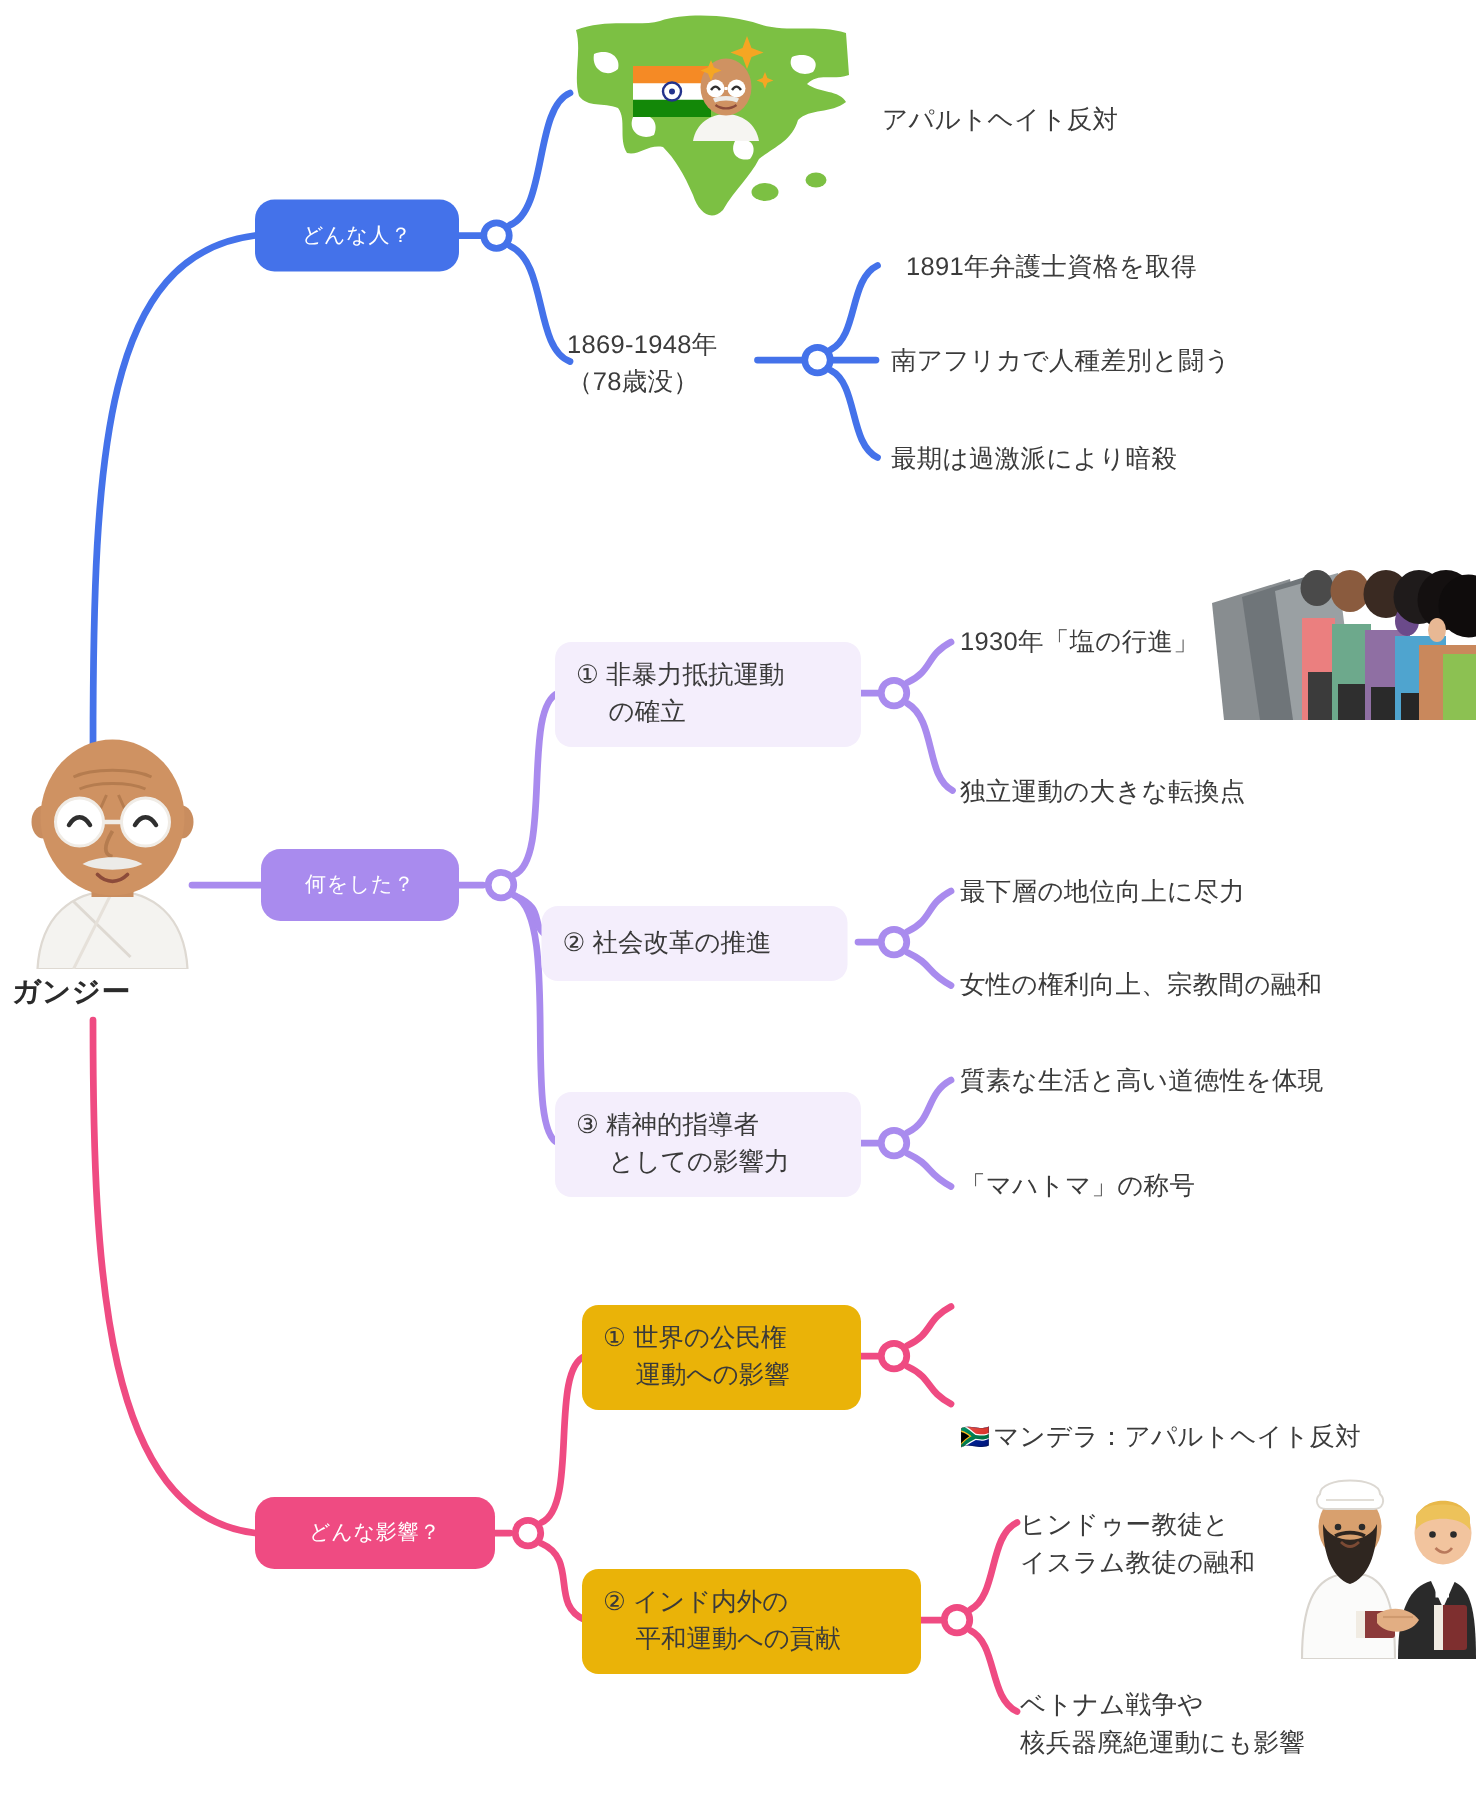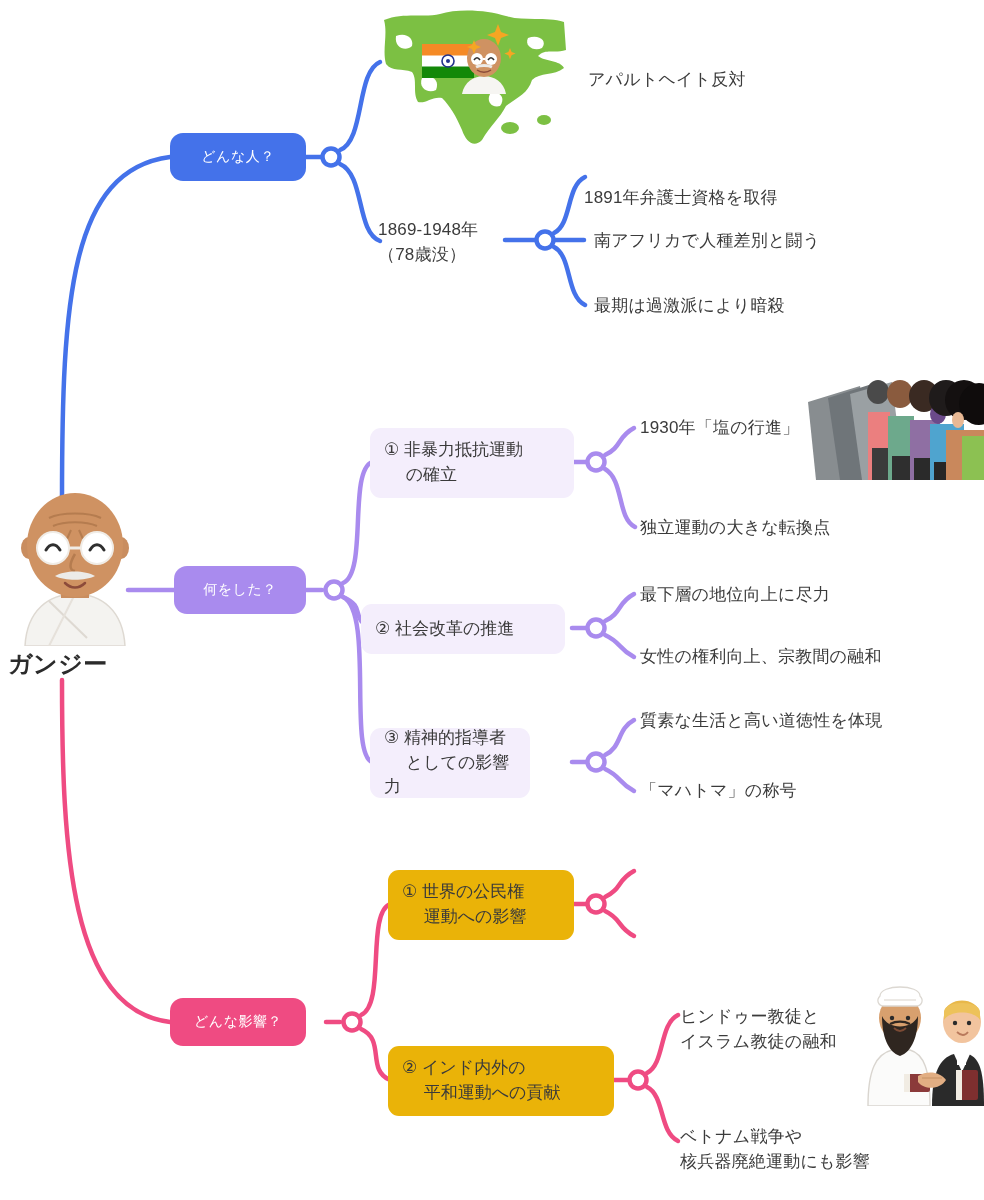--- a/index.html
+++ b/index.html
@@ -27,21 +27,21 @@
     left:0px; top:488px;
     width:150px;
     text-align:center;
   }
   .root-art{
     width:132px; height:158px;
     margin:0 auto;
     position:relative;
   }
   .root-label{
-    font-size:24px;
+    font-size:19px;
     font-weight:bold;
     color:#2b2b2b;
     letter-spacing:.5px;
     margin-top:2px;
     text-align:left;
     padding-left:8px;
   }
   
   .pill{
     position:absolute;
@@ -242,34 +242,34 @@
         </g>
       </svg>
     </div>
   </div>
 
   <div class="leaf" style="left:588px; top:68px;">アパルトヘイト反対</div>
 
   <div class="leaf" style="left:378px; top:218px; text-align:left;">1869-1948年
 （78歳没）</div>
 
-  <div class="leaf" style="left:584px; top:166px;margin-top:20px;">1891年弁護士資格を取得</div>
+  <div class="leaf" style="left:604px; top:166px;">1891年弁護士資格を取得</div>
   <div class="leaf" style="left:594px; top:229px;">南アフリカで人種差別と闘う</div>
   <div class="leaf" style="left:594px; top:294px;">最期は過激派により暗殺</div>
 
   <div class="pill purple" style="left:174px; top:566px; width:132px; height:48px;">何をした？</div>
 
   <div class="softbox lav" style="left:370px; top:428px; width:204px; height:70px;">
     <span style="white-space:pre-line">① 非暴力抵抗運動
 　 の確立</span>
   </div>
   <div class="softbox lav" style="left:361px; top:604px; width:204px; height:40px;">
     <span style="white-space:pre-line">② 社会改革の推進</span>
   </div>
-  <div class="softbox lav" style="left:370px; top:728px; width:160px; height:70px;">
+  <div class="softbox lav" style="left:370px; top:728px; width:204px; height:70px;">
     <span style="white-space:pre-line">③ 精神的指導者
 　 としての影響力</span>
   </div>
 
   <div class="pic" style="left:806px; top:358px; width:178px; height:126px;">
     <div class="crowd">
       <svg viewBox="0 0 178 126" width="178" height="126" aria-hidden="true">
         <path d="M2 44 L 54 28 L 70 122 L 10 122 Z" fill="#888d90"></path>
         <path d="M22 40 L 66 26 L 82 122 L 34 122 Z" fill="#6f7579"></path>
         <path d="M44 36 L 86 24 L 98 122 L 56 122 Z" fill="#9aa0a3"></path>
@@ -297,31 +297,34 @@
 
   <div class="leaf" style="left:640px; top:416px;">1930年「塩の行進」</div>
   <div class="leaf" style="left:640px; top:516px;">独立運動の大きな転換点</div>
 
   <div class="leaf" style="left:640px; top:583px;">最下層の地位向上に尽力</div>
   <div class="leaf" style="left:640px; top:645px;">女性の権利向上、宗教間の融和</div>
 
   <div class="leaf" style="left:640px; top:709px;">質素な生活と高い道徳性を体現</div>
   <div class="leaf" style="left:640px; top:779px;">「マハトマ」の称号</div>
 
-  <div class="pill pink" style="left:170px; top:998px; width:136px; height:48px;">どんな影響？</div>
+  <div class="pill pink" style="left:170px; top:998px; width:160px; height:48px;">どんな影響？</div>
 
   <div class="softbox rose" style="left:388px; top:870px; width:186px; height:70px;">
     <span style="white-space:pre-line">① 世界の公民権
 　 運動への影響</span>
   </div>
   <div class="softbox rose" style="left:388px; top:1046px; width:226px; height:70px;">
     <span style="white-space:pre-line">② インド内外の
 　 平和運動への貢献</span>
   </div>
 
+  <div class="leaf" style="left:640px; top:921px;">
+    <span class="flag">🇿🇦</span><span>マンデラ：アパルトヘイト反対</span>
+  </div>
 
   <div class="leaf" style="left:680px; top:1005px;">ヒンドゥー教徒と
 イスラム教徒の融和</div>
   <div class="leaf" style="left:680px; top:1125px;">ベトナム戦争や
 核兵器廃絶運動にも影響</div>
 
   <div class="pic" style="left:858px; top:978px; width:126px; height:128px;">
     <div class="hands">
       <svg viewBox="0 0 126 128" width="126" height="128" aria-hidden="true">
 

